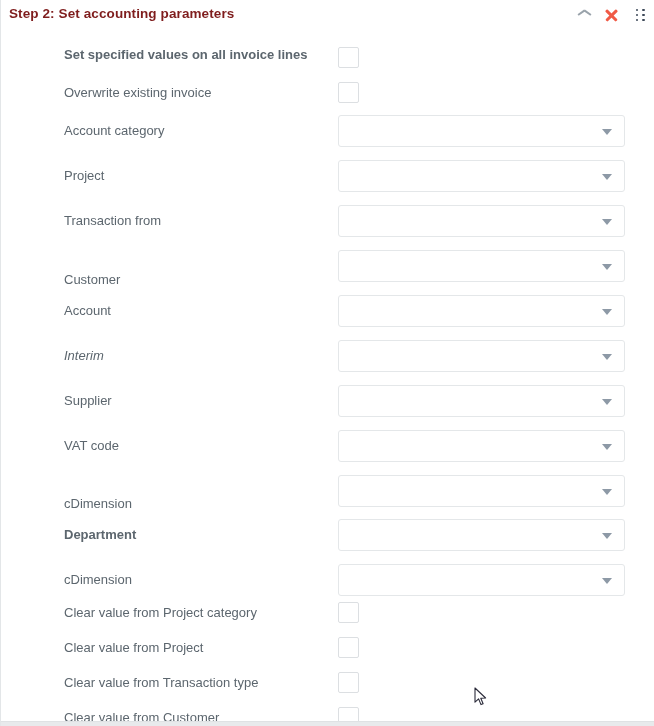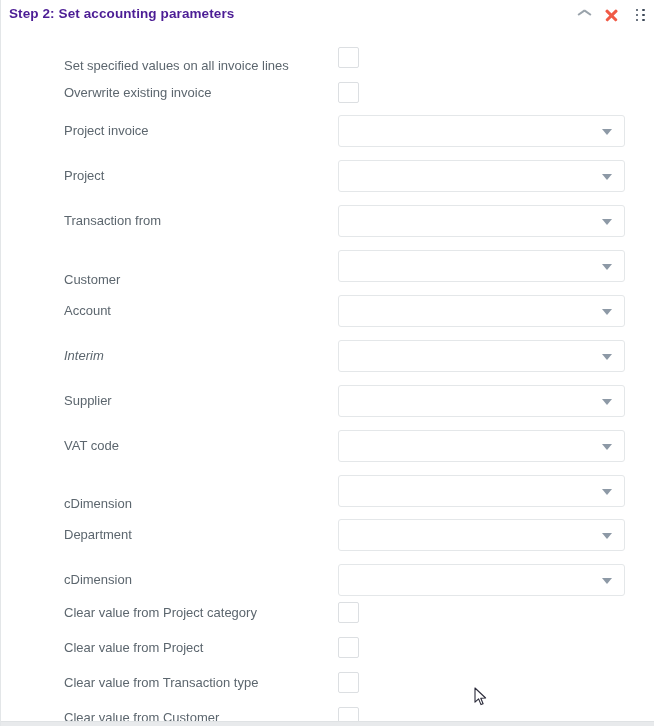--- a/index.html
+++ b/index.html
@@ -34,21 +34,21 @@
     top: 0;
     width: 654px;
     height: 29px;
   }
   #header-title {
     position: absolute;
     left: 8px;
     top: 6px;
     font-size: 13.5px;
     font-weight: bold;
-    color: #4c1d95;
+    color: #7f1d1d;
     letter-spacing: 0.1px;
     white-space: nowrap;
   }
   .hdr-btn {
     position: absolute;
     top: 0;
     width: 24px;
     height: 24px;
     display: flex;
     align-items: center;
@@ -212,29 +212,29 @@
           <i></i>
           <i></i>
           <i></i>
           <i></i>
       </span>
     </div>
   </div>
 
   <div id="form">
       <div class="row" style="top: 18px;">
-        <div class="label" style="top: 11px;">Set specified values on all invoice lines</div>
+        <div class="label" style="top: 0; font-weight: bold;">Set specified values on all invoice lines</div>
         <div class="checkbox" style="top: 0px;"></div>
       </div>
       <div class="row" style="top: 53px;">
         <div class="label" style="top: 3px;">Overwrite existing invoice</div>
         <div class="checkbox" style="top: 0px;"></div>
       </div>
       <div class="row" style="top: 86px;">
-        <div class="label" style="top: 8px;">Project invoice</div>
+        <div class="label" style="top: 8px;">Account category</div>
         <div class="dropdown" style="top: 0px;">
           <span class="val"></span>
           <span class="caret"></span>
         </div>
       </div>
       <div class="row" style="top: 131px;">
         <div class="label" style="top: 8px;">Project</div>
         <div class="dropdown" style="top: 0px;">
           <span class="val"></span>
           <span class="caret"></span>
@@ -283,21 +283,21 @@
         </div>
       </div>
       <div class="row" style="top: 446px;">
         <div class="label" style="top: 21px;">cDimension</div>
         <div class="dropdown" style="top: 0px;">
           <span class="val"></span>
           <span class="caret"></span>
         </div>
       </div>
       <div class="row" style="top: 490px;">
-        <div class="label" style="top: 8px;">Department</div>
+        <div class="label" style="top: 8px; font-weight: bold;">Department</div>
         <div class="dropdown" style="top: 0px;">
           <span class="val"></span>
           <span class="caret"></span>
         </div>
       </div>
       <div class="row" style="top: 535px;">
         <div class="label" style="top: 8px;">cDimension</div>
         <div class="dropdown" style="top: 0px;">
           <span class="val"></span>
           <span class="caret"></span>

